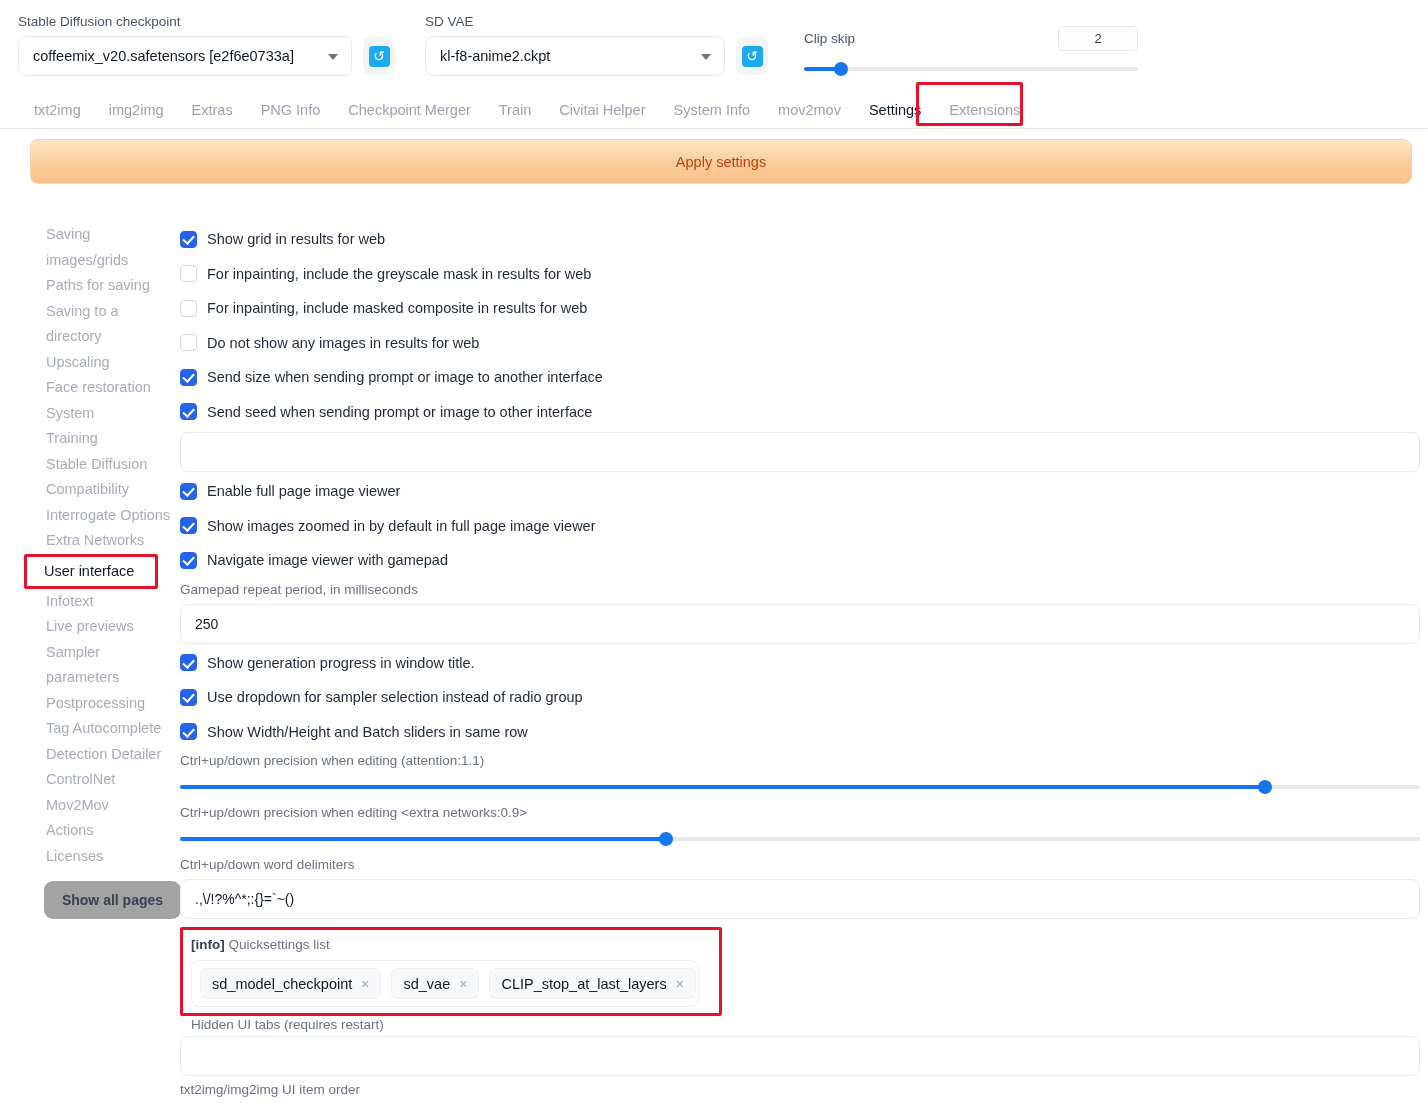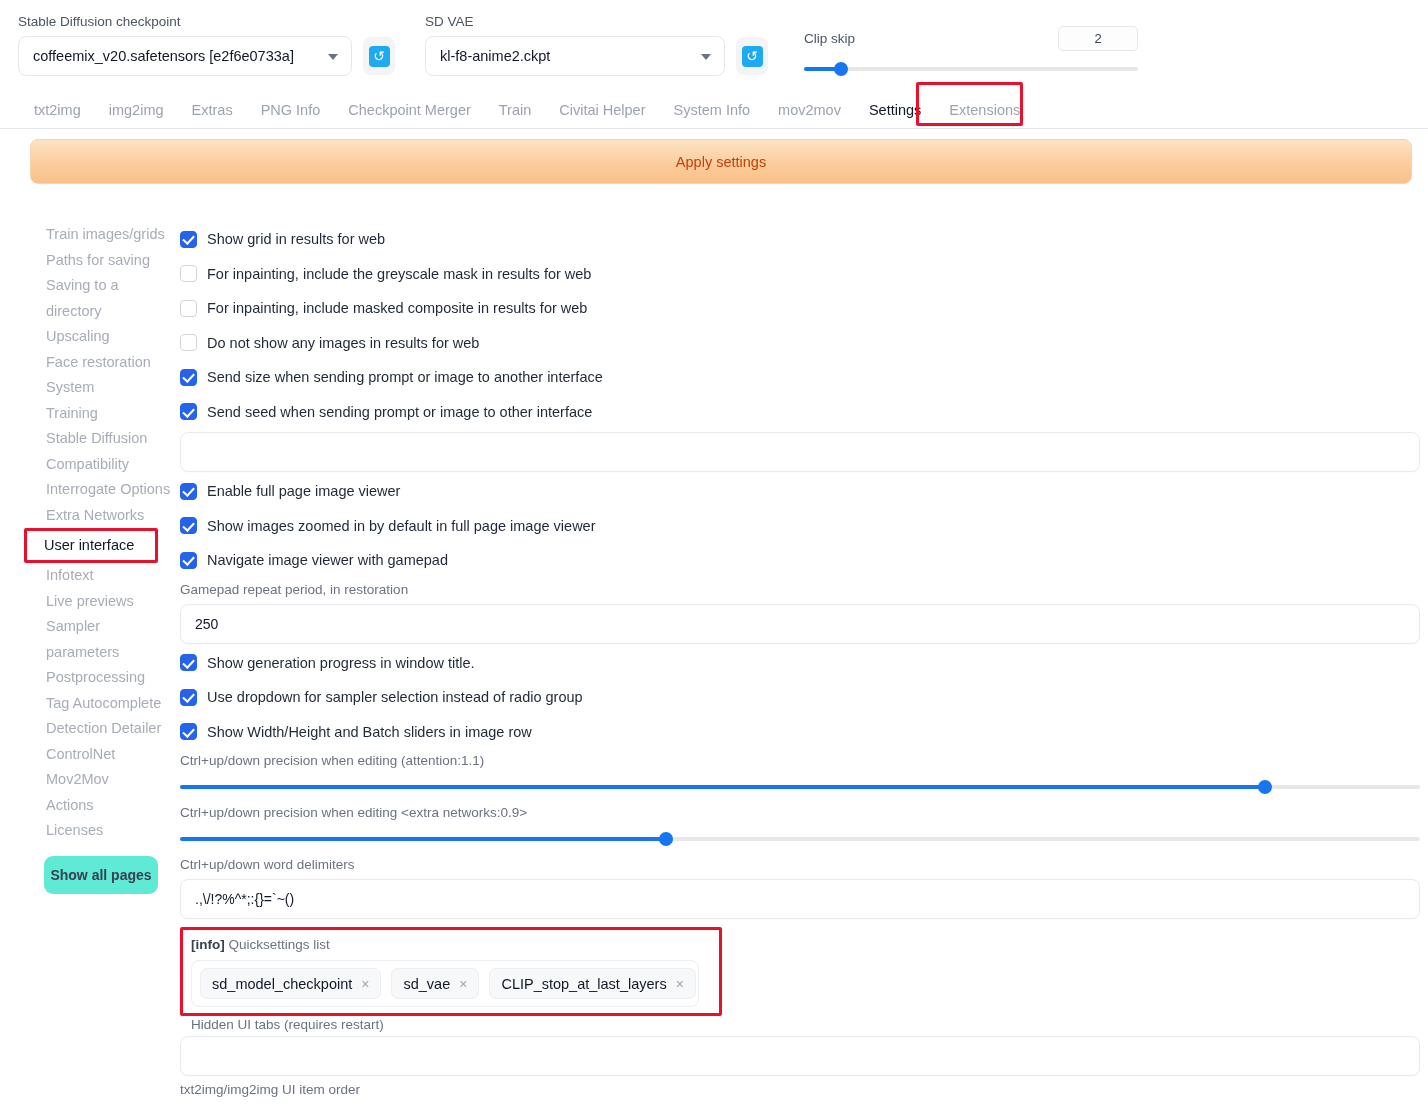--- a/index.html
+++ b/index.html
@@ -154,24 +154,24 @@
     border: 3px solid #e8112b;
     margin-left: -20px;
     padding-left: 17px;
     width: 134px;
     line-height: 29px;
     border-radius: 2px;
     background: #ffffff;
   }
   .show-all {
     margin-top: 12px;
-    background: #5eead4;
+    background: #a3a3a3;
     border-radius: 9px;
     height: 38px;
-    width: 114px;
+    width: 137px;
     display: flex; align-items: center; justify-content: center;
     font-size: 14px; font-weight: 700; color: #374151;
     cursor: pointer;
   }
 
   
   .settings { flex: 1; padding-left: 4px; padding-right: 4px; }
   .chk-row {
     display: flex; align-items: center;
     height: 34.5px;
@@ -322,21 +322,21 @@
 
 <div class="panel">
 
   <div class="apply-wrap">
     <div class="apply-btn">Apply settings</div>
   </div>
 
   <div class="body-row">
 
     <div class="sidebar">
-      <div class="side-item">Train images/grids</div>
+      <div class="side-item">Saving images/grids</div>
       <div class="side-item">Paths for saving</div>
       <div class="side-item">Saving to a directory</div>
       <div class="side-item">Upscaling</div>
       <div class="side-item">Face restoration</div>
       <div class="side-item">System</div>
       <div class="side-item">Training</div>
       <div class="side-item">Stable Diffusion</div>
       <div class="side-item">Compatibility</div>
       <div class="side-item">Interrogate Options</div>
       <div class="side-item">Extra Networks</div>
@@ -389,34 +389,34 @@
       </div>
       <div class="chk-row">
         <span class="cb on"></span>
         <span class="chk-label">Show images zoomed in by default in full page image viewer</span>
       </div>
       <div class="chk-row">
         <span class="cb on"></span>
         <span class="chk-label">Navigate image viewer with gamepad</span>
       </div>
 
-      <div class="fld-label">Gamepad repeat period, in restoration</div>
+      <div class="fld-label">Gamepad repeat period, in milliseconds</div>
       <div class="txt-input">250</div>
 
       <div class="chk-row">
         <span class="cb on"></span>
         <span class="chk-label">Show generation progress in window title.</span>
       </div>
       <div class="chk-row">
         <span class="cb on"></span>
         <span class="chk-label">Use dropdown for sampler selection instead of radio group</span>
       </div>
       <div class="chk-row">
         <span class="cb on"></span>
-        <span class="chk-label">Show Width/Height and Batch sliders in image row</span>
+        <span class="chk-label">Show Width/Height and Batch sliders in same row</span>
       </div>
 
       <div class="fld-label">Ctrl+up/down precision when editing (attention:1.1)</div>
       <div class="sld-wide">
         <div class="sld-track"></div>
         <div class="sld-fill" id="attFill" style="width: 87.5%;"></div>
         <div class="sld-thumb" id="attThumb" style="left: 87.5%;"></div>
       </div>
 
       <div class="fld-label">Ctrl+up/down precision when editing &lt;extra networks:0.9&gt;</div>

